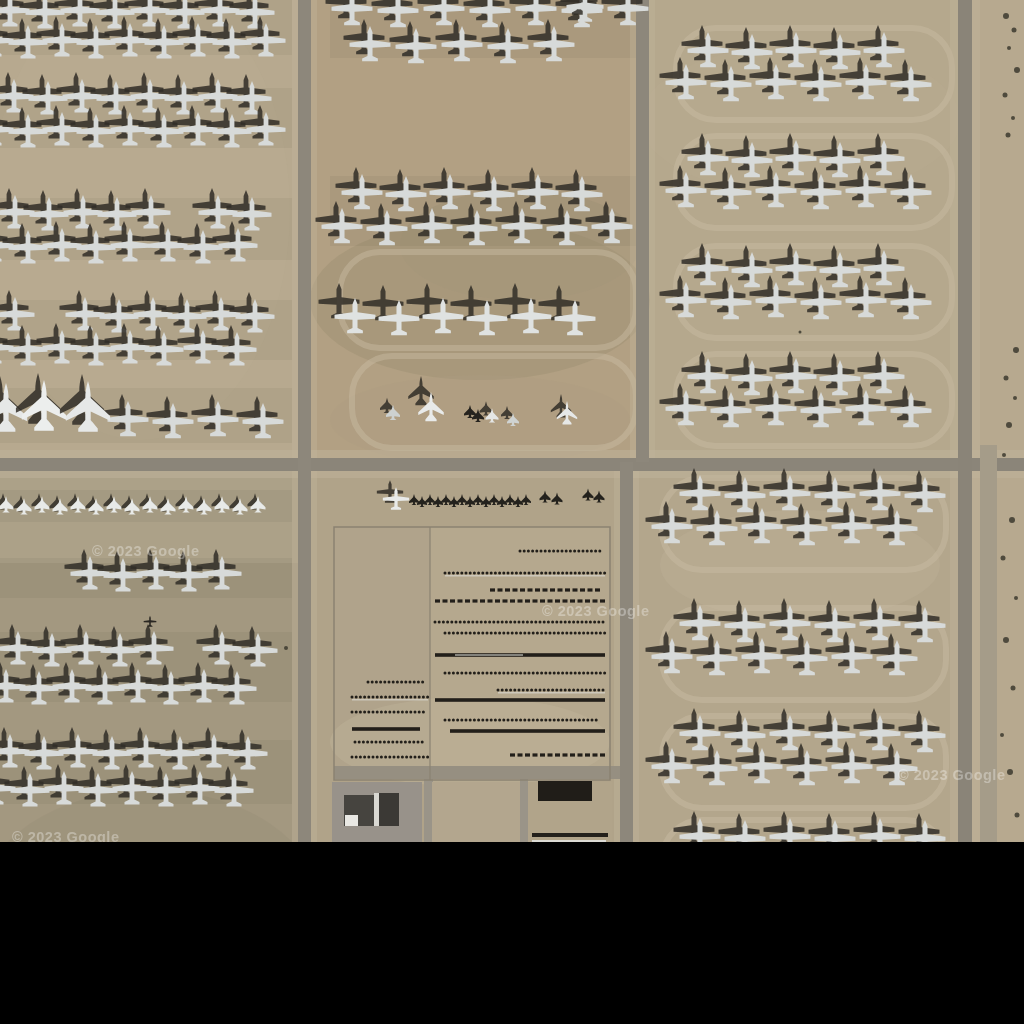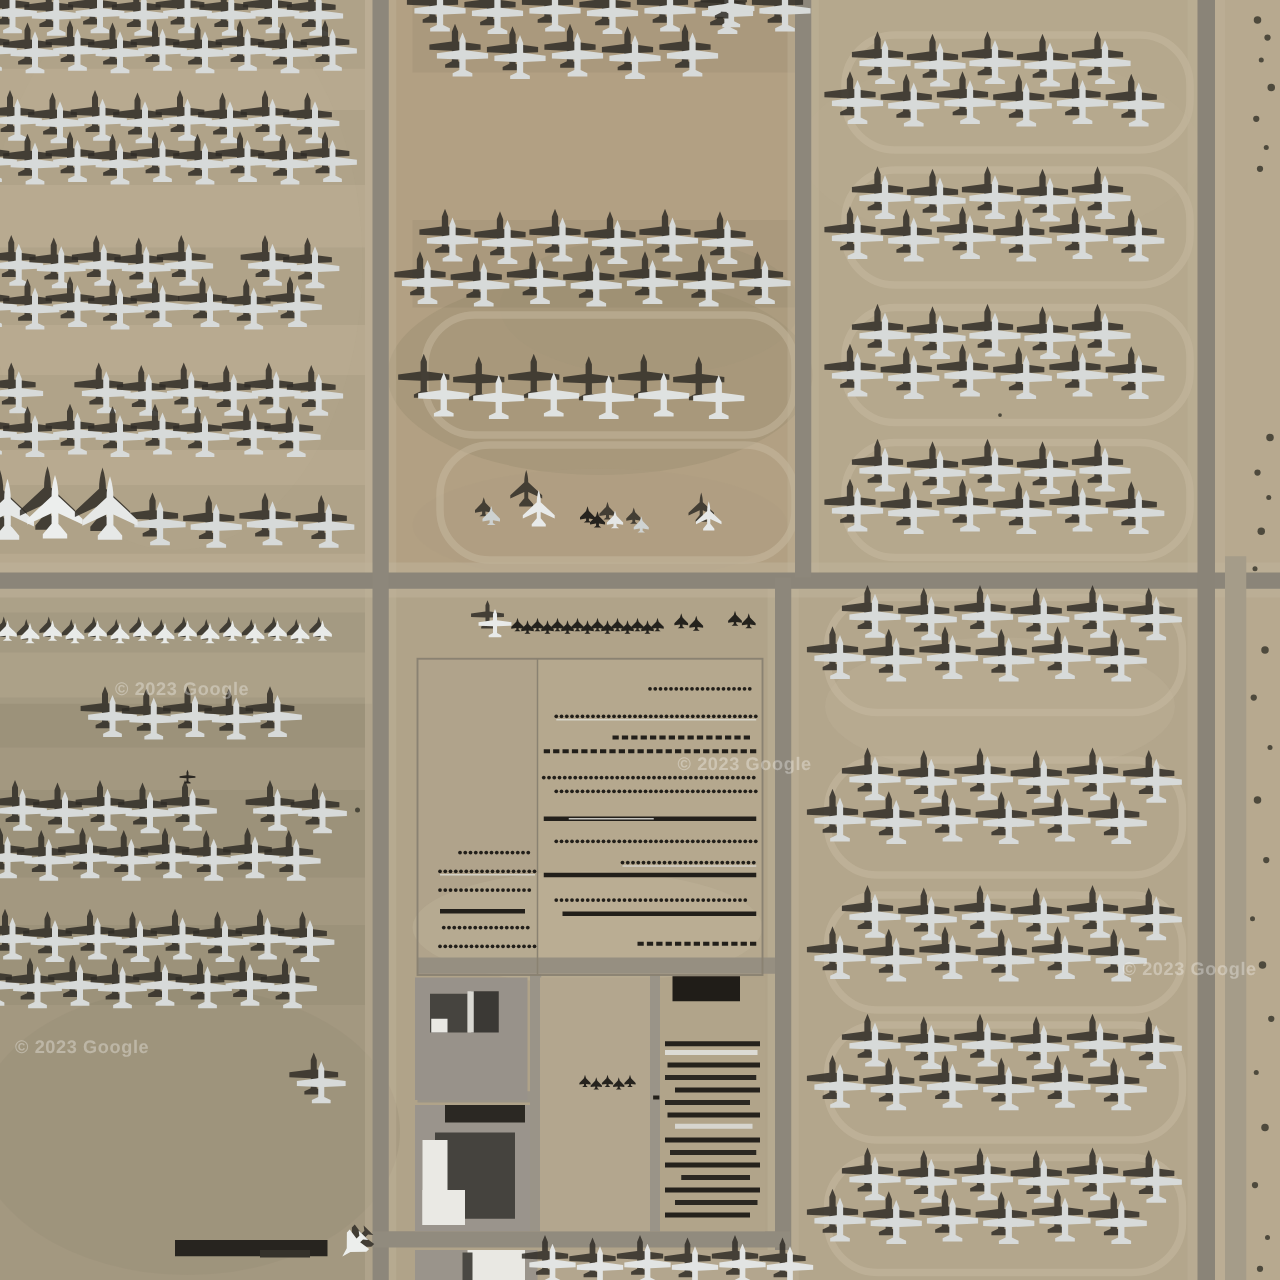--- a/index.html
+++ b/index.html
@@ -1,16 +1,16 @@
 <!DOCTYPE html>
 <html><head>
 <meta charset="utf-8">
 <style>
   html,body{margin:0;padding:0;background:#000;}
-  #map-canvas{position:relative;width:1024px;height:1024px;overflow:hidden;background:#b1a389;
+  #map-canvas{position:relative;width:1024px;height:842px;overflow:hidden;background:#b1a389;
     font-family:"Liberation Sans", sans-serif;}
   svg{display:block}
   .wm{font-family:"Liberation Sans", sans-serif;font-weight:bold;letter-spacing:.5px;}
 </style>
 </head>
 <body>
 
 <div id="map-canvas">
   <svg id="scene" width="1024" height="1024" viewBox="0 0 1024 1024">
     <defs>

